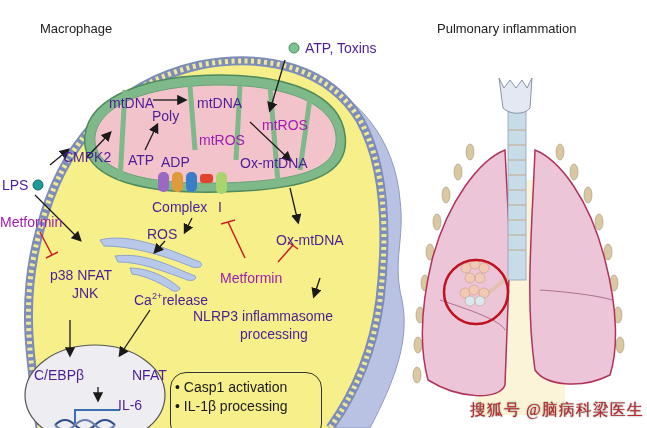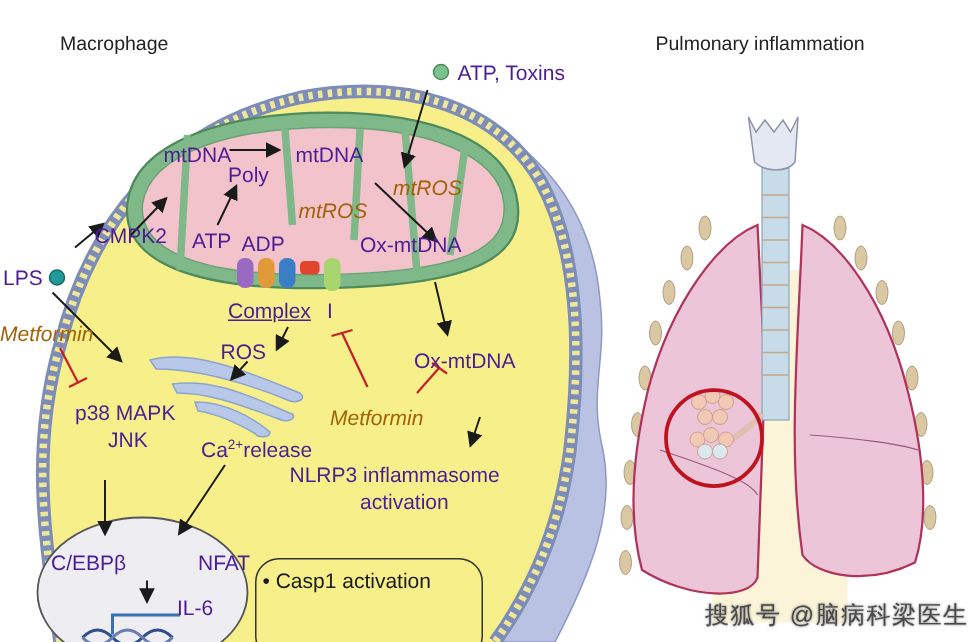--- a/index.html
+++ b/index.html
@@ -1,24 +1,24 @@
 <!DOCTYPE html>
 <html><head>
 <meta charset="utf-8">
 <style>
   html, body { margin:0; padding:0; background:#ffffff; }
   body { width:647px; height:428px; overflow:hidden; position:relative; font-family:"Liberation Sans", sans-serif; }
   #stage { position:absolute; left:0; top:0; width:647px; height:428px; }
   .lbl { position:absolute; white-space:nowrap; color:#4c1d95; font-size:15px; line-height:1; }
-  .red { color:#a16207;font-style:italic; }
+  .red { color:#a21caf; }
   .title { font-size:13px; color:#222; }
   .sm { font-size:14px; }
   .box { position:absolute; left:170px; top:372px; width:150px; height:66px; border:1.5px solid #333; border-radius:16px; background:transparent; }
   .box .item { position:absolute; left:4px; font-size:14px; color:#1a1a1a; white-space:nowrap; }
-  .wm { position:absolute; left:470px; top:400px; font-size:16px; color:#404040; letter-spacing:1px; text-shadow:0 0 2px #999, 0 0 1px #777; opacity:0.95; }
+  .wm { position:absolute; left:470px; top:400px; font-size:16px; color:#b91c1c; letter-spacing:1px; text-shadow:0 0 2px #999, 0 0 1px #777; opacity:0.95;font-family:Liberation Serif, serif; }
 </style>
 </head>
 <body>
 
 <div id="stage">
   <svg width="647" height="428" viewBox="0 0 647 428" style="position:absolute;left:0;top:0;">
     <defs>
       <marker id="ah" markerWidth="8" markerHeight="8" refX="6" refY="4" orient="auto">
         <path d="M0,0 L8,4 L0,8 Z" fill="#1a1a1a"></path>
       </marker>
@@ -166,32 +166,33 @@
   <div class="lbl sm red" style="left:0px;top:215px;">Metformin</div>
   <div class="lbl sm" style="left:63px;top:150px;">CMPK2</div>
   <div class="lbl sm" style="left:109px;top:96px;">mtDNA</div>
   <div class="lbl sm" style="left:197px;top:96px;">mtDNA</div>
   <div class="lbl sm" style="left:152px;top:109px;">Poly</div>
   <div class="lbl sm red" style="left:262px;top:118px;">mtROS</div>
   <div class="lbl sm red" style="left:199px;top:133px;">mtROS</div>
   <div class="lbl sm" style="left:128px;top:153px;">ATP</div>
   <div class="lbl sm" style="left:161px;top:155px;">ADP</div>
   <div class="lbl sm" style="left:240px;top:156px;">Ox-mtDNA</div>
-  <div class="lbl sm" style="left:152px;top:200px;text-decoration:underline;">Complex</div>
+  <div class="lbl sm" style="left:152px;top:200px;">Complex</div>
   <div class="lbl sm" style="left:218px;top:200px;">I</div>
   <div class="lbl sm" style="left:147px;top:227px;">ROS</div>
   <div class="lbl sm" style="left:276px;top:233px;">Ox-mtDNA</div>
   <div class="lbl sm red" style="left:220px;top:271px;">Metformin</div>
-  <div class="lbl sm" style="left:50px;top:268px;">p38  MAPK</div>
+  <div class="lbl sm" style="left:50px;top:268px;">p38  NFAT</div>
   <div class="lbl sm" style="left:72px;top:286px;">JNK</div>
   <div class="lbl sm" style="left:113px;top:292px;margin-left:21px;"><span>Ca</span><sup style="font-size:9px;">2+</sup><span>release</span></div>
   <div class="lbl sm" style="left:193px;top:309px;text-align:center;">NLRP3 inflammasome</div>
-  <div class="lbl sm" style="left:240px;top:327px;">activation</div>
+  <div class="lbl sm" style="left:240px;top:327px;">processing</div>
   <div class="lbl sm" style="left:34px;top:368px;">C/EBPβ</div>
   <div class="lbl sm" style="left:104px;top:368px;margin-left:28px;">NFAT</div>
   <div class="lbl sm" style="left:118px;top:398px;">IL-6</div>
 
   <div class="box">
     <div class="item" style="top:6px;">• Casp1 activation</div>
+    <div class="item" style="top:25px;">• IL-1β processing</div>
   </div>
 
   <div class="wm">搜狐号 @脑病科梁医生</div>
 </div>
 
 </body></html>

